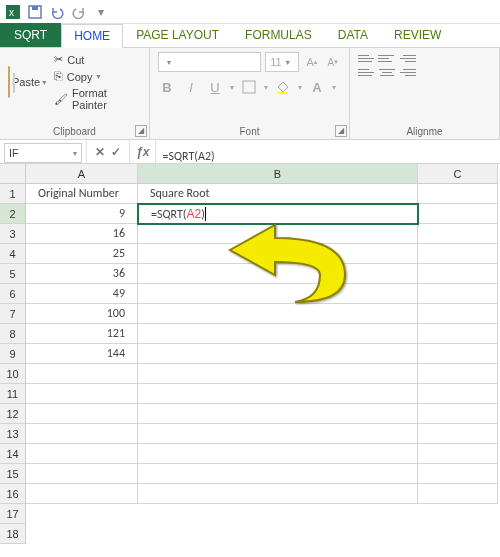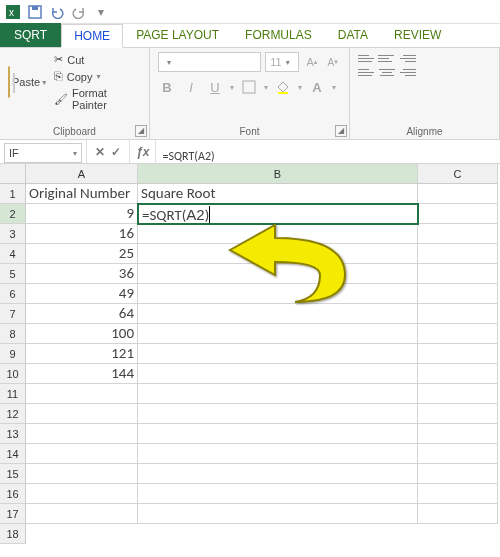--- a/index.html
+++ b/index.html
@@ -35,25 +35,25 @@
 .rowhdrs { width:26px; }
 .corner { height:20px; background:#f0f0f0; border-right:1px solid #ccc; border-bottom:1px solid #ccc; }
 .rh { height:20px; background:#f0f0f0; border-right:1px solid #ccc; border-bottom:1px solid #d4d4d4; text-align:center; font-size:11px; color:#333; line-height:20px; }
 .rh.active { background:#d5e6d5; }
 .grid { flex:1; }
 .colhdrs { display:flex; height:20px; }
 .ch { background:#f0f0f0; border-right:1px solid #d4d4d4; border-bottom:1px solid #ccc; text-align:center; font-size:11px; color:#333; line-height:20px; }
 .ch.active { background:#d5e6d5; }
 .ch.A { width:112px; } .ch.B { width:108px; flex:1; max-width:280px;} .ch.C { width:80px; }
 .row { display:flex; height:20px; }
-.cell { border-right:1px solid #d4d4d4; border-bottom:1px solid #d4d4d4; font-size:15px; font-family:Calibri,sans-serif; padding:0 3px; line-height:19px; overflow:hidden; white-space:nowrap; }
+.cell { border-right:1px solid #d4d4d4; border-bottom:1px solid #d4d4d4; font-size:12px; font-family:Calibri,sans-serif; padding:0 12px; line-height:19px; overflow:hidden; white-space:nowrap; }
 .cA { width:112px; text-align:right; } .cB { flex:1; max-width:280px; text-align:left; position:relative;} .cC { width:80px; }
 .cA.header, .cB.header { text-align:left; }
 .editing { border:1px solid #217346; outline:1px solid #217346; z-index:5; background:#fff; overflow:visible;}
-.ref { color:#404040; }
+.ref { color:#ef4444; }
 .arrow { position:absolute; left:225px; top:220px; z-index:20; pointer-events:none; }
 .dlaunch { position:absolute; right:2px; bottom:2px; width:12px; height:12px; border:1px solid #aaa; font-size:8px; text-align:center; line-height:10px; color:#777;}
 </style>
 </head>
 <body>
 
 <div class="qat">
   <span class="ic">
       <svg width="14" height="14">
         <rect width="14" height="14" fill="#217346"></rect>
@@ -263,25 +263,20 @@
           <div class="cell cA">36</div>
           <div class="cell cB"></div>
           <div class="cell cC"></div>
         </div>
         <div class="row">
           <div class="cell cA">49</div>
           <div class="cell cB"></div>
           <div class="cell cC"></div>
         </div>
         <div class="row">
-          <div class="cell cA">64</div>
-          <div class="cell cB"></div>
-          <div class="cell cC"></div>
-        </div>
-        <div class="row">
           <div class="cell cA">100</div>
           <div class="cell cB"></div>
           <div class="cell cC"></div>
         </div>
         <div class="row">
           <div class="cell cA">121</div>
           <div class="cell cB"></div>
           <div class="cell cC"></div>
         </div>
         <div class="row">

